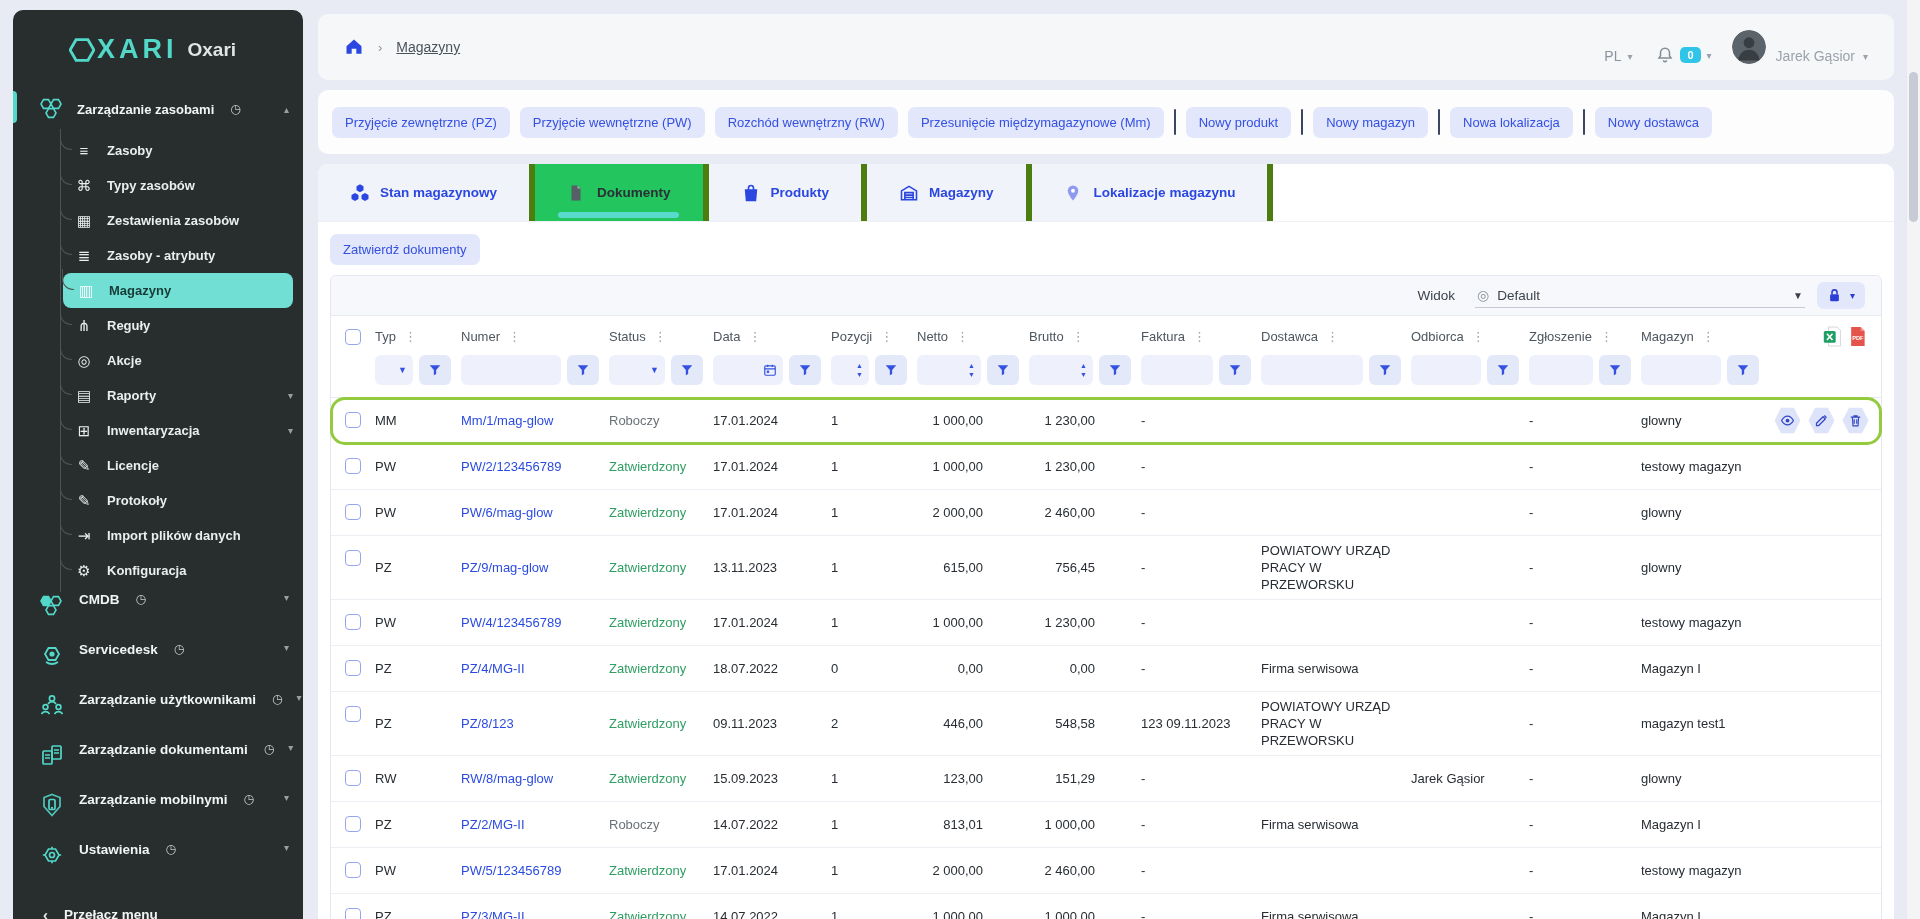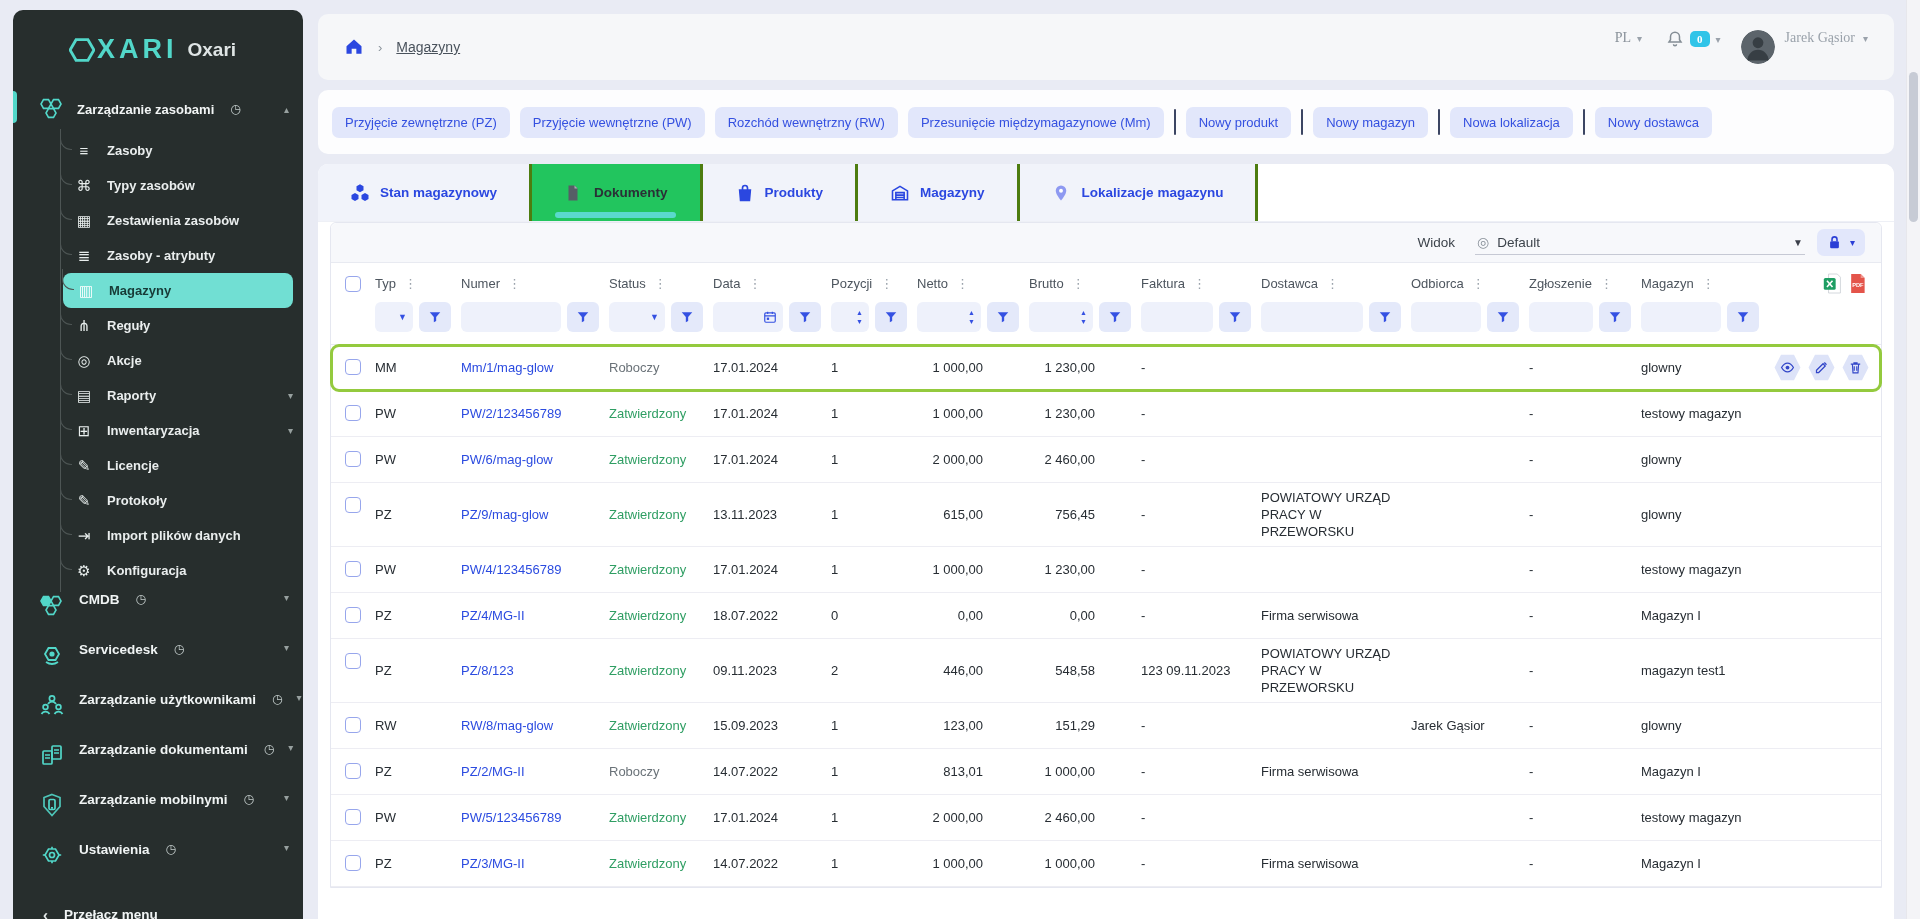--- a/index.html
+++ b/index.html
@@ -36,35 +36,35 @@
   .side-toggle .tg-label { font-size:13.5px; font-weight:bold; color:#f0f4f4; }
 
   
   .main { position:absolute; left:318px; top:0; width:1576px; height:919px; }
 
   .topbar { display:flex; align-items:center; margin-top:14px; height:66px; background:#f6f7f9; border-radius:10px; padding:0 26px; }
   .crumb { display:flex; align-items:center; gap:14px; }
   .crumb .home { width:20px; height:20px; cursor:pointer; }
   .crumb .sep { color:#8a929b; font-size:13px; }
   .crumb a { color:#49525c; font-size:14px; text-decoration:underline; cursor:pointer; }
-  .userarea { margin-left:auto; display:flex; align-items:flex-start; gap:10px; color:#8a929b; font-size:14px;font-family:Liberation Serif, serif; }
+  .userarea { margin-left:auto; display:flex; align-items:flex-end; gap:10px; color:#8a929b; font-size:14px; }
   .userarea .lang { display:flex; align-items:center; gap:6px; cursor:pointer; }
   .caret { font-size:10px; color:#9aa2ab; }
   .bell-wrap { display:flex; align-items:center; gap:6px; margin-left:14px; cursor:pointer; }
   .badge { background:#30c4e8; color:#fff; font-size:11px; font-weight:bold; border-radius:5px; padding:2px 7px; }
   .avatar { width:34px; height:34px; margin-left:10px; border-radius:50%; overflow:hidden; flex:none; }
   .uname { color:#9aa2ab; font-size:14px; display:flex; align-items:center; gap:8px; cursor:pointer; }
 
   .toolbar { display:flex; align-items:center; gap:10px; margin-top:10px; height:64px; padding:0 14px; background:#fdfdfe; border-radius:10px; }
   .lav-btn { background:#e2e7fb; color:#3450e0; border:none; border-radius:7px; font-size:13px; font-family:inherit; padding:8px 13px; cursor:pointer; white-space:nowrap; }
   .tb-div { width:2px; height:26px; background:#3c4563; border-radius:1px; flex:none; }
 
   .maincard { margin-top:10px; background:#fff; border-radius:10px 10px 0 0; height:760px; overflow:hidden; }
   .tabs { display:flex; border-bottom:1px solid #eef0f6; }
-  .tab { position:relative; display:flex; align-items:center; gap:10px; height:57px; padding:0 32px; background:#f1f3fa; border-right:3px solid #4d7c0f; color:#2b47e0; font-size:13.5px; font-weight:bold; cursor:pointer; white-space:nowrap; }
+  .tab { position:relative; display:flex; align-items:center; gap:10px; height:57px; padding:0 32px; background:#f1f3fa; border-right:6px solid #4d7c0f; color:#2b47e0; font-size:13.5px; font-weight:bold; cursor:pointer; white-space:nowrap; }
   .tab .tab-ic { width:20px; height:20px; flex:none; }
   .tab.active { background:#22c55e; color:#2a3036; }
   .tab.active::after { content:""; position:absolute; left:14%; bottom:3px; width:72%; height:6px; border-radius:4px; background:#5ad9cd; }
   .tab-fill { flex:1; background:#fff; }
 
   .approve-row { padding:12px 12px 10px 12px; }
 
   .tablebox { margin:0 12px; border:1px solid #e5e7f0; border-radius:6px 6px 0 0; }
   .viewbar { display:flex; align-items:center; justify-content:flex-end; gap:12px; height:40px; background:#f7f8fb; border-bottom:1px solid #e8eaf1; padding-right:16px; border-radius:6px 6px 0 0; }
   .viewbar .v-label { color:#3c434b; font-size:13.5px; margin-right:8px; }
@@ -90,21 +90,21 @@
   .fin input { position:absolute; inset:0; width:100%; height:100%; background:transparent; border:none; outline:none; padding:0 8px; font-family:inherit; font-size:12px; }
   .fin .adorn { position:relative; color:#3551e2; font-size:9px; line-height:1; text-align:center; pointer-events:none; }
   .fin .spin { display:flex; flex-direction:column; gap:2px; font-size:7px; }
   .fin svg { width:14px; height:14px; }
   .fun-btn { width:32px; height:30px; flex:none; background:#e4e9fa; border:none; border-radius:6px; display:flex; align-items:center; justify-content:center; cursor:pointer; }
   .fun-btn svg { width:14px; height:14px; }
 
   .trow { border-bottom:1px solid #ededf3; min-height:46px; font-size:13px; color:#272d33; position:relative; }
   .trow .cell { padding:6px 10px 6px 0; line-height:17px; }
   .trow .cbwrap { display:flex; justify-content:center; align-self:start; padding-top:14px; }
-  .trow.highlight { outline:3px solid #94ca3e; outline-offset:-2px; border-radius:8px; }
+  .trow.highlight { outline:3px solid #94ca3e; outline-offset:-2px; border-radius:14px; }
   .doclink { color:#2b4be0; cursor:pointer; }
   .st-green { color:#2f9e63; }
   .st-gray { color:#6a7278; }
   .num { text-align:right; padding-right:46px !important; }
   .actions { display:flex; gap:7px; justify-content:flex-end; padding-right:12px; }
   .act-btn { width:27px; height:27px; border:none; cursor:pointer; background:#dde3f8; display:flex; align-items:center; justify-content:center; clip-path:polygon(26% 3%,74% 3%,98% 50%,74% 97%,26% 97%,2% 50%); }
   .act-btn svg { width:15px; height:15px; }
 
   svg { display:block; }
 </style>
@@ -383,20 +383,23 @@
               <svg width="18" height="20" viewBox="0 0 24 24">
                 <path d="M12 2a7 7 0 00-7 7c0 5.2 7 13 7 13s7-7.8 7-13a7 7 0 00-7-7z" fill="#8e99f1"></path>
                 <circle cx="12" cy="9" r="2.6" fill="#fff"></circle>
               </svg>
             </span>
             <span class="tab-label">Lokalizacje magazynu</span>
           </div>
           <div class="tab-fill"></div>
         </div>
 
+      <div class="approve-row">
+        <button class="lav-btn">Zatwierdź dokumenty</button>
+      </div>
 
       <div class="tablebox">
         <div class="viewbar">
           <span class="v-label">Widok</span>
           <div class="view-select">
             <span class="circ">◎</span>
             <span>Default</span>
             <span class="caret">▼</span>
           </div>
           <button class="lock-btn">

